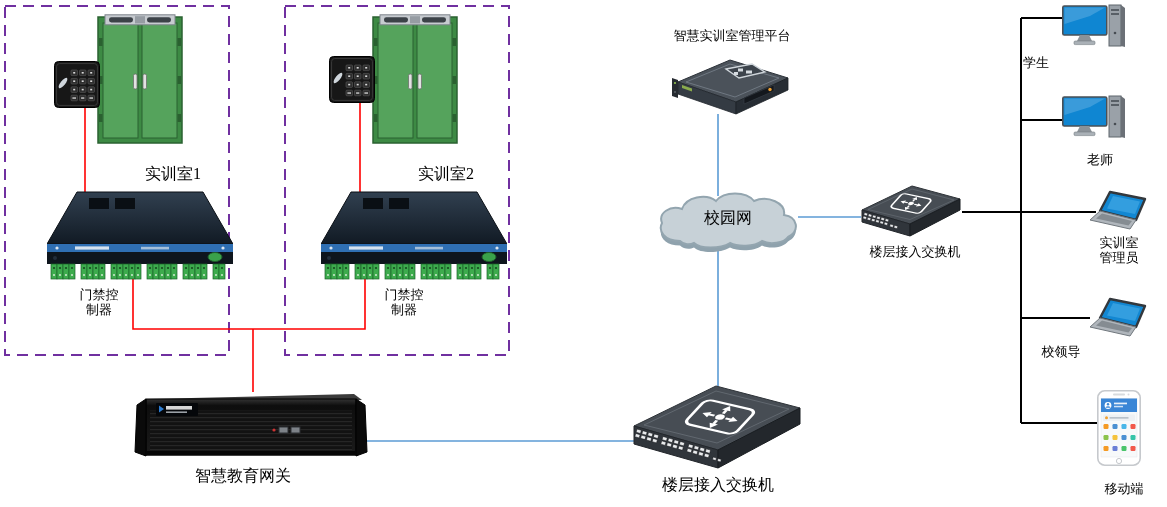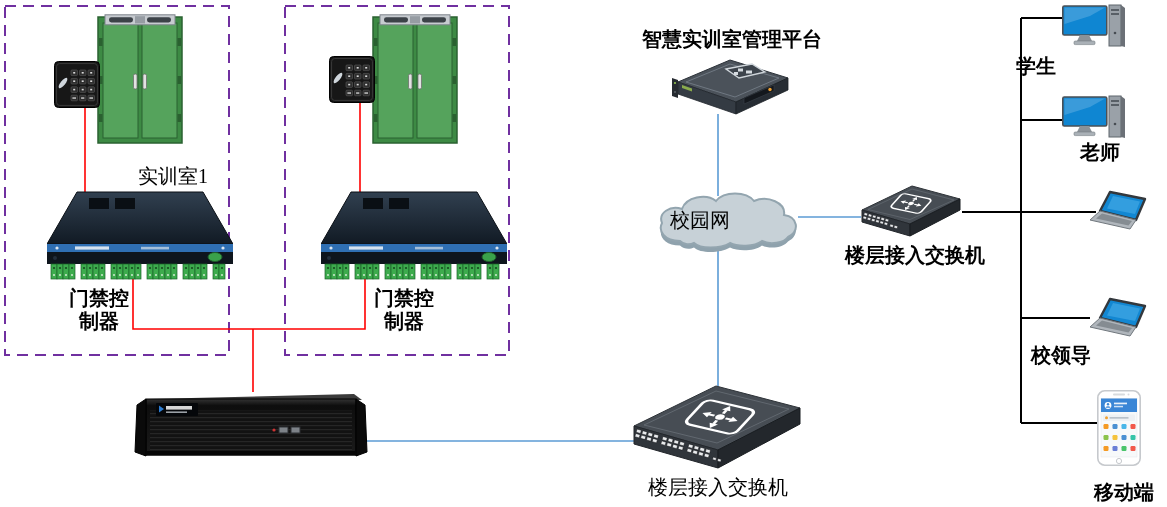--- a/index.html
+++ b/index.html
@@ -1,21 +1,21 @@
 <!DOCTYPE html>
 <html><head>
 <meta charset="utf-8">
 <style>
   html,body{margin:0;padding:0;background:#fff;}
   .stage{position:relative;width:1167px;height:507px;background:#fff;overflow:hidden;
          font-family:"Liberation Serif","DejaVu Serif",serif;}
   .wires{position:absolute;left:0;top:0;}
   .node{position:absolute;line-height:0;}
-  .lbl{position:absolute;color:#000;text-align:center;line-height:1.16;font-size:20px;}
-  .lbl.s19{font-size:20px;font-weight:bold;}
+  .lbl{position:absolute;color:#000;text-align:center;line-height:1.16;font-size:16px;}
+  .lbl.s19{font-size:13px;}
   svg{display:block;}
 </style>
 </head>
 <body>
 
 <div class="stage">
 
   <svg width="0" height="0" style="position:absolute">
     <defs>
       <linearGradient id="ctop" x1="0" y1="0" x2="0" y2="1">
@@ -246,20 +246,21 @@
   <div class="node" style="left:372px;top:14px">
     <svg width="86" height="130" viewBox="0 0 86 130">
         <use href="#door"></use>
       </svg>
   </div>
   <div class="node" style="left:329px;top:56px">
     <svg width="46" height="47" viewBox="0 0 46 47">
         <use href="#keypad"></use>
       </svg>
   </div>
+  <div class="lbl" style="left:386px;top:165px;width:120px">实训室2</div>
   <div class="node" style="left:321px;top:190px">
     <svg width="186" height="90" viewBox="0 0 186 90">
         <use href="#controller"></use>
       </svg>
   </div>
   <div class="lbl s19" style="left:354px;top:287px;width:100px">
     <div>门禁控</div>
     <div>制器</div>
   </div>
 
@@ -273,20 +274,21 @@
       <rect x="24" y="14" width="42" height="13" rx="1" fill="#05070a"></rect>
       <path d="M27 16.5 l5 3.5 -5 3.5 z" fill="#2d7dd2"></path>
       <rect x="34" y="17" width="26" height="3.6" fill="#e9e9e9" opacity="0.92"></rect>
       <rect x="34" y="22.4" width="21" height="1.6" fill="#9aa0a6"></rect>
       <circle cx="142" cy="41" r="1.6" fill="#cc3333"></circle>
       <rect x="147" y="38" width="9" height="6" fill="#7d8288" stroke="#2c2f33"></rect>
       <rect x="159" y="38" width="9" height="6" fill="#7d8288" stroke="#2c2f33"></rect>
       <rect x="14" y="62" width="210" height="4.5" fill="#060606"></rect>
     </svg>
   </div>
+  <div class="lbl" style="left:155px;top:467px;width:176px">智慧教育网关</div>
 
   <div class="lbl s19" style="left:620px;top:28px;width:224px">智慧实训室管理平台</div>
   <div class="node" style="left:668px;top:56px">
     <svg width="126" height="62" viewBox="0 0 126 62">
       <polygon points="10,26 62,4 120,22 68,46" fill="#4b525a" stroke="#2b3138"></polygon>
       <polygon points="10,26 68,46 68,58 10,38" fill="#343b43" stroke="#23282e" stroke-width="0.8"></polygon>
       <polygon points="68,46 120,22 120,34 68,58" fill="#272d34" stroke="#1c2126" stroke-width="0.8"></polygon>
       <polygon points="18,26 62,8 111,22 67,41" fill="none" stroke="#737c86" stroke-width="0.9"></polygon>
       <polygon points="58,13 84,8 97,16 71,22" fill="#3d444c" stroke="#cfd5da" stroke-width="1.3"></polygon>
       <g fill="#d6dbe0">
@@ -302,21 +304,21 @@
       <circle cx="102" cy="33.5" r="1.7" fill="#f0a030"></circle>
     </svg>
   </div>
 
   <div class="node" style="left:650px;top:185px">
     <svg width="156" height="70" viewBox="0 0 156 70">
       <path d="M30 56 C14 56 8 46 12 38 C8 28 20 20 32 24 C36 12 56 8 66 16 C74 6 96 6 104 16 C118 10 136 18 134 30 C148 32 150 46 138 52 C134 58 120 60 112 56 C104 62 88 62 80 58 C70 64 50 64 44 58 C40 60 34 60 30 56 Z" transform="translate(0,4.5)" fill="#8fa2ad"></path>
       <path d="M30 56 C14 56 8 46 12 38 C8 28 20 20 32 24 C36 12 56 8 66 16 C74 6 96 6 104 16 C118 10 136 18 134 30 C148 32 150 46 138 52 C134 58 120 60 112 56 C104 62 88 62 80 58 C70 64 50 64 44 58 C40 60 34 60 30 56 Z" fill="#c7d1d7" stroke="#93a5af" stroke-width="2"></path>
     </svg>
   </div>
-  <div class="lbl" style="left:632px;top:209px;width:136px">校园网</div>
+  <div class="lbl" style="left:660px;top:209px;width:136px">校园网</div>
 
   <div class="node" style="left:628px;top:380px">
     <svg width="178" height="96" viewBox="0 0 178 96">
       <polygon points="6,46 88,6 172,28 90,70" fill="#474d54" stroke="#2e3338"></polygon>
       <polygon points="16,45 88,11 161,29 89,63" fill="none" stroke="#646b73" stroke-width="0.9"></polygon>
       <polygon points="6,46 90,70 90,88 6,64" fill="#30353b" stroke="#22262b"></polygon>
       <polygon points="90,70 172,28 172,44 90,88" fill="#23272c" stroke="#191d21"></polygon>
       <use href="#swglyph" transform="translate(92,37) rotate(13) skewX(-30) scale(0.95,0.68)"></use>
       <g transform="translate(9,49) rotate(16)">
         <use href="#prt" x="0" y="0"></use>
@@ -382,27 +384,31 @@
         <use href="#desktop"></use>
       </svg>
   </div>
   <div class="lbl s19" style="left:1002px;top:55px;width:68px">学生</div>
 
   <div class="node" style="left:1062px;top:94px">
     <svg width="64" height="50" viewBox="0 0 64 50">
         <use href="#desktop"></use>
       </svg>
   </div>
-  <div class="lbl s19" style="left:1066px;top:141px;width:68px">老师</div>
+  <div class="lbl s19" style="left:1066px;top:152px;width:68px">老师</div>
 
   <div class="node" style="left:1089px;top:190px">
     <svg width="62" height="42" viewBox="0 0 62 42">
         <use href="#laptop"></use>
       </svg>
   </div>
+  <div class="lbl s19" style="left:1079px;top:235px;width:80px">
+    <div>实训室</div>
+    <div>管理员</div>
+  </div>
 
   <div class="node" style="left:1089px;top:297px">
     <svg width="62" height="42" viewBox="0 0 62 42">
         <use href="#laptop"></use>
       </svg>
   </div>
   <div class="lbl s19" style="left:1021px;top:344px;width:80px">校领导</div>
 
   <div class="node" style="left:1097px;top:390px">
     <svg width="44" height="76" viewBox="0 0 44 76">

